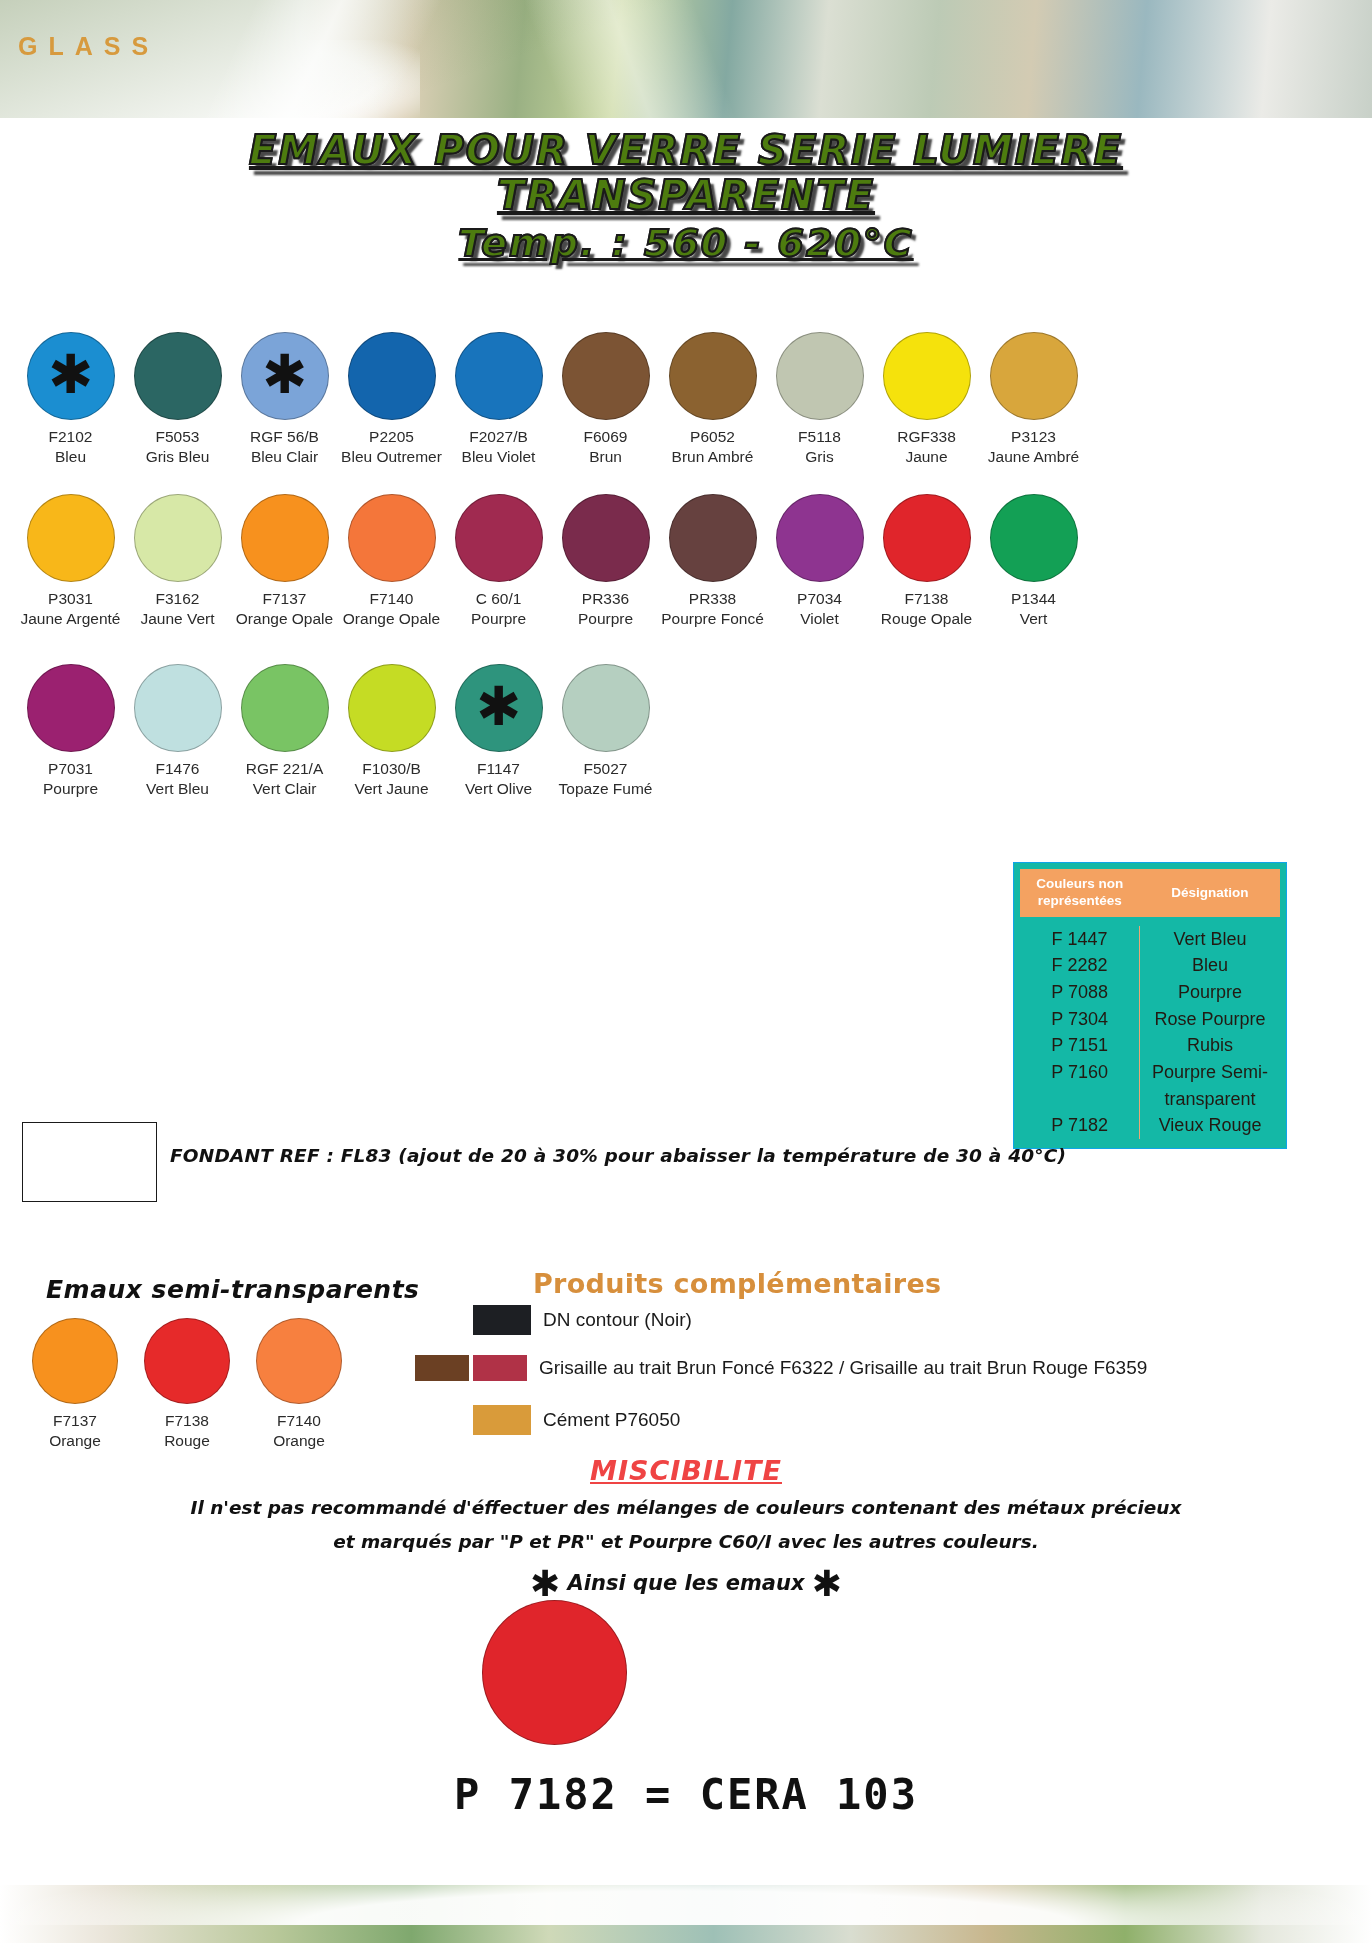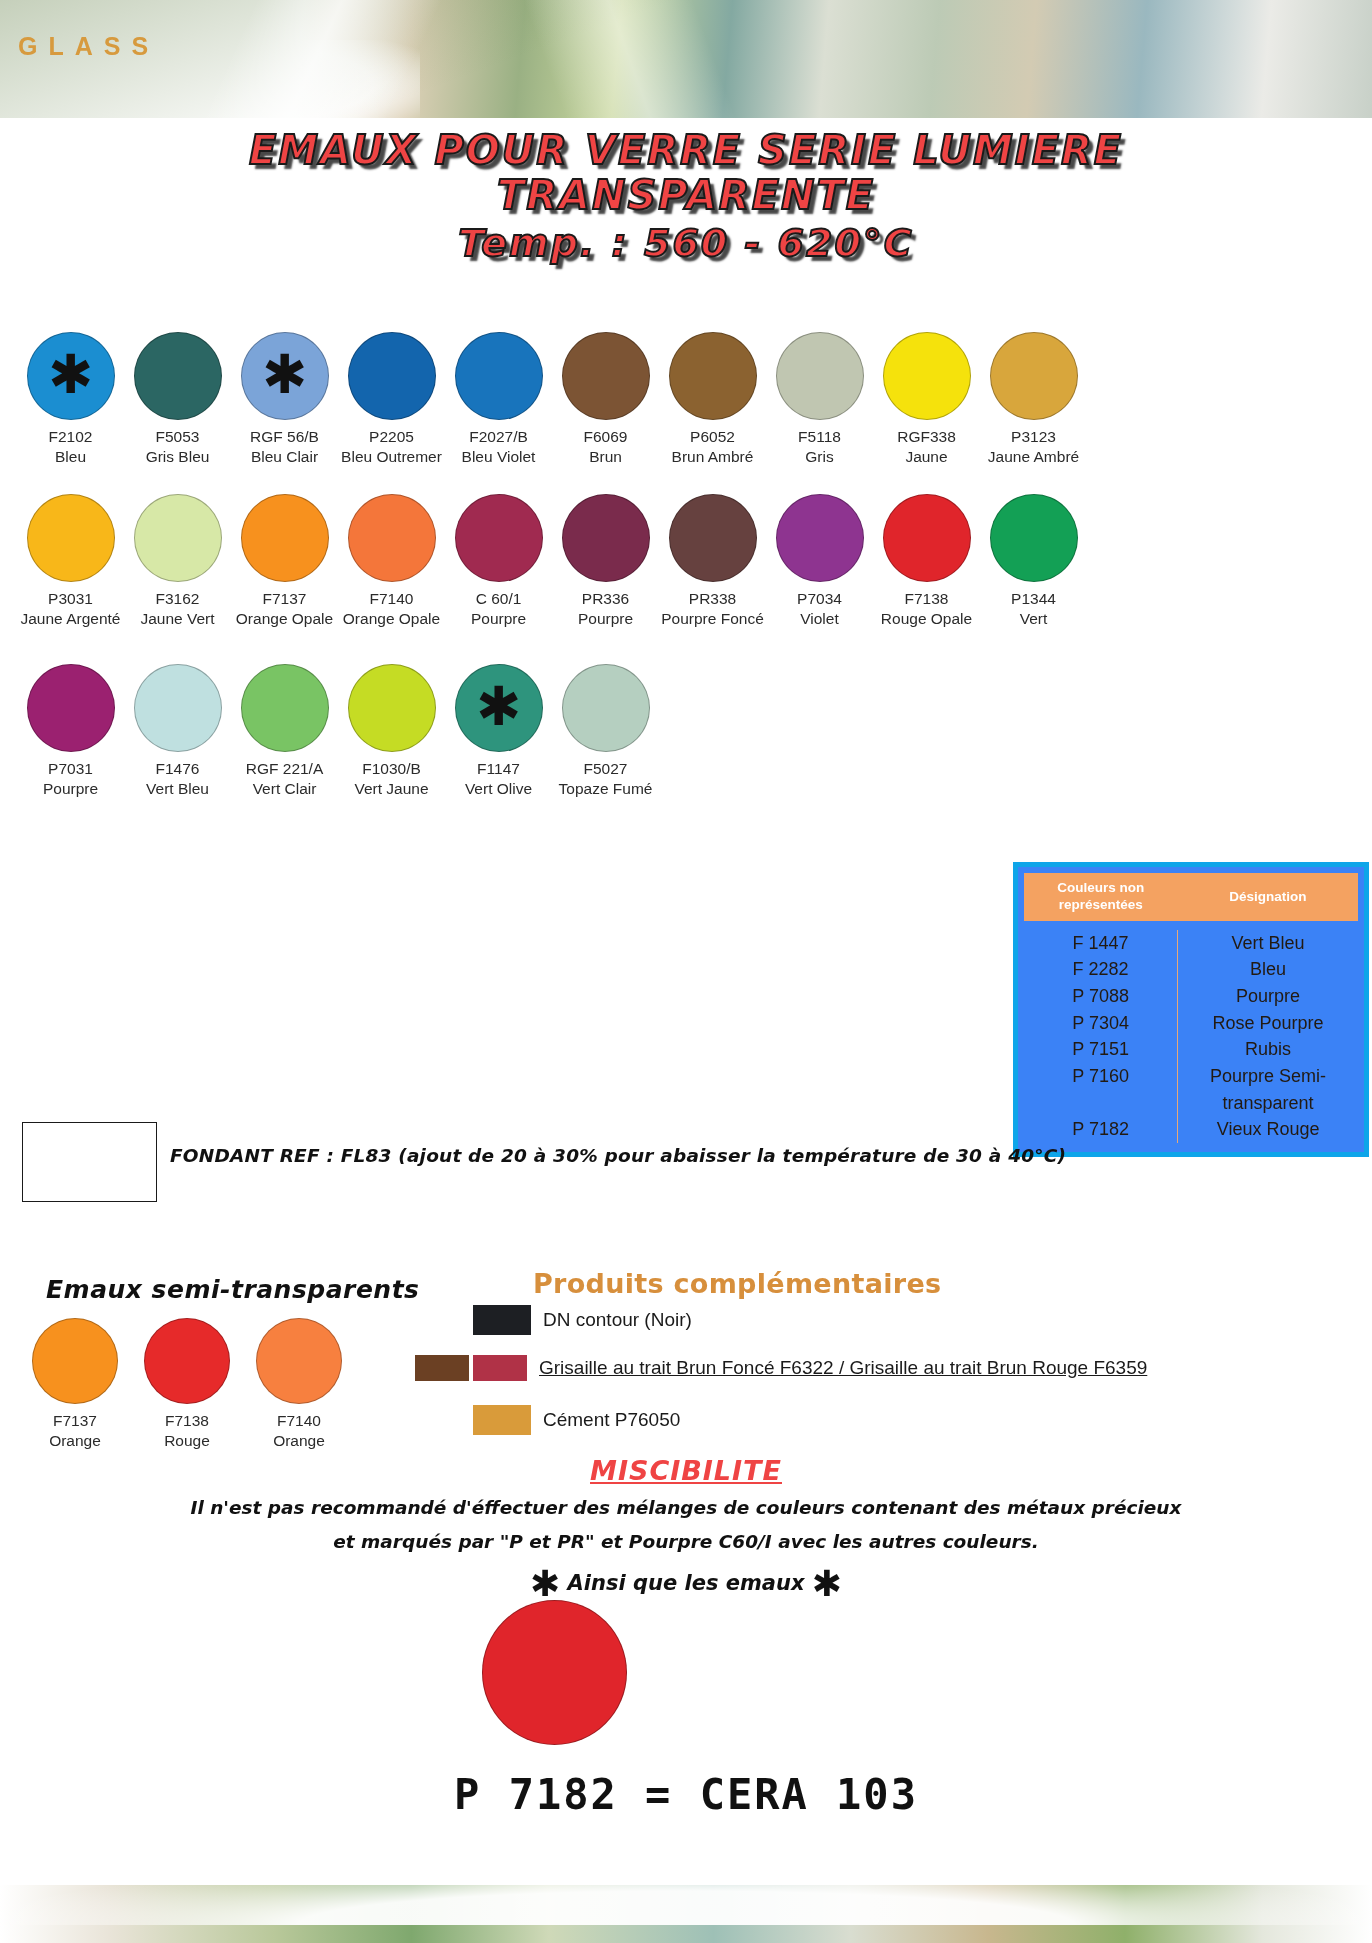--- a/index.html
+++ b/index.html
@@ -40,25 +40,26 @@
     font-family:"Liberation Sans", sans-serif;
     font-size:25px;font-weight:bold;letter-spacing:11px;color:#d79a3e;
     text-align:right;margin-top:10px;padding-right:4px;
   }
 
   
   .title-block{position:absolute;left:0;top:128px;width:1372px;text-align:center;}
   .title-line{
     font-family:"DejaVu Sans", sans-serif;
     font-weight:bold;font-style:italic;
-    color:#ef4444;
+    color:#4d7c0f;
     -webkit-text-stroke:2px #1a1a1a;
     text-shadow:5px 5px 2px rgba(40,40,40,.85);
     letter-spacing:2px;
     line-height:1.12;
+    text-decoration:underline;
   }
   .title-1{font-size:40px;}
   .title-2{font-size:40px;}
   .title-3{font-size:38px;margin-top:4px;}
 
   
   .grid{position:absolute;left:0;width:1372px;}
   .row{display:flex;justify-content:flex-start;padding-left:18px;}
   .cell{width:105px;margin-right:2px;text-align:center;}
   .disc{
@@ -75,22 +76,22 @@
     margin-top:7px;font-size:15.5px;color:#2b2b2b;line-height:1.28;
     font-family:"Liberation Sans", sans-serif;
   }
 
   #row1{top:332px;}
   #row2{top:494px;}
   #row3{top:664px;}
 
   
   .nr-table{
-    position:absolute;left:1013px;top:862px;width:356px;
-    background:#3b82f6;border:5px solid #0ea5e9;box-sizing:border-box;
+    position:absolute;left:1013px;top:862px;width:274px;
+    background:#14b8a6;border:1px solid #0ea5e9;box-sizing:border-box;
   }
   .nr-head{
     display:flex;background:#f4a261;color:#ffffff;font-weight:bold;font-size:13.5px;
     margin:6px;padding:7px 0;
   }
   .nr-head .c1{width:46%;text-align:center;line-height:1.25;padding:0 6px;box-sizing:border-box;}
   .nr-head .c2{width:54%;text-align:center;display:flex;align-items:center;justify-content:center;}
   .nr-body{padding:3px 6px 9px 6px;}
   .nr-row{display:flex;font-size:18px;color:#221a12;line-height:1.48;}
   .nr-row .c1{width:46%;text-align:center;border-right:1px solid #e8a877;}
@@ -123,21 +124,21 @@
     font-family:"DejaVu Sans", sans-serif;
     font-weight:bold;font-size:27px;color:#d78f3c;letter-spacing:.3px;
   }
   .pc-row{position:absolute;display:flex;align-items:center;}
   .pc-sw{width:58px;height:30px;display:inline-block;}
   .pc-sw.sm{width:54px;height:26px;}
   .pc-txt{margin-left:12px;font-size:19px;color:#1a1a1a;font-family:"Liberation Sans",sans-serif;}
   #pc1{left:473px;top:1305px;}
   #pc2{left:415px;top:1355px;}
   #pc3{left:473px;top:1405px;}
-  #pc2 .pc-txt{margin-left:12px;text-decoration:underline;}
+  #pc2 .pc-txt{margin-left:12px;}
 
   
   .misc-title{
     position:absolute;left:0;top:1455px;width:1372px;text-align:center;
     font-family:"DejaVu Sans", sans-serif;
     font-style:italic;font-weight:bold;font-size:27px;color:#ef4444;letter-spacing:1px;
     text-decoration:underline;
   }
   .misc-l1,.misc-l2{
     position:absolute;left:0;width:1372px;text-align:center;

